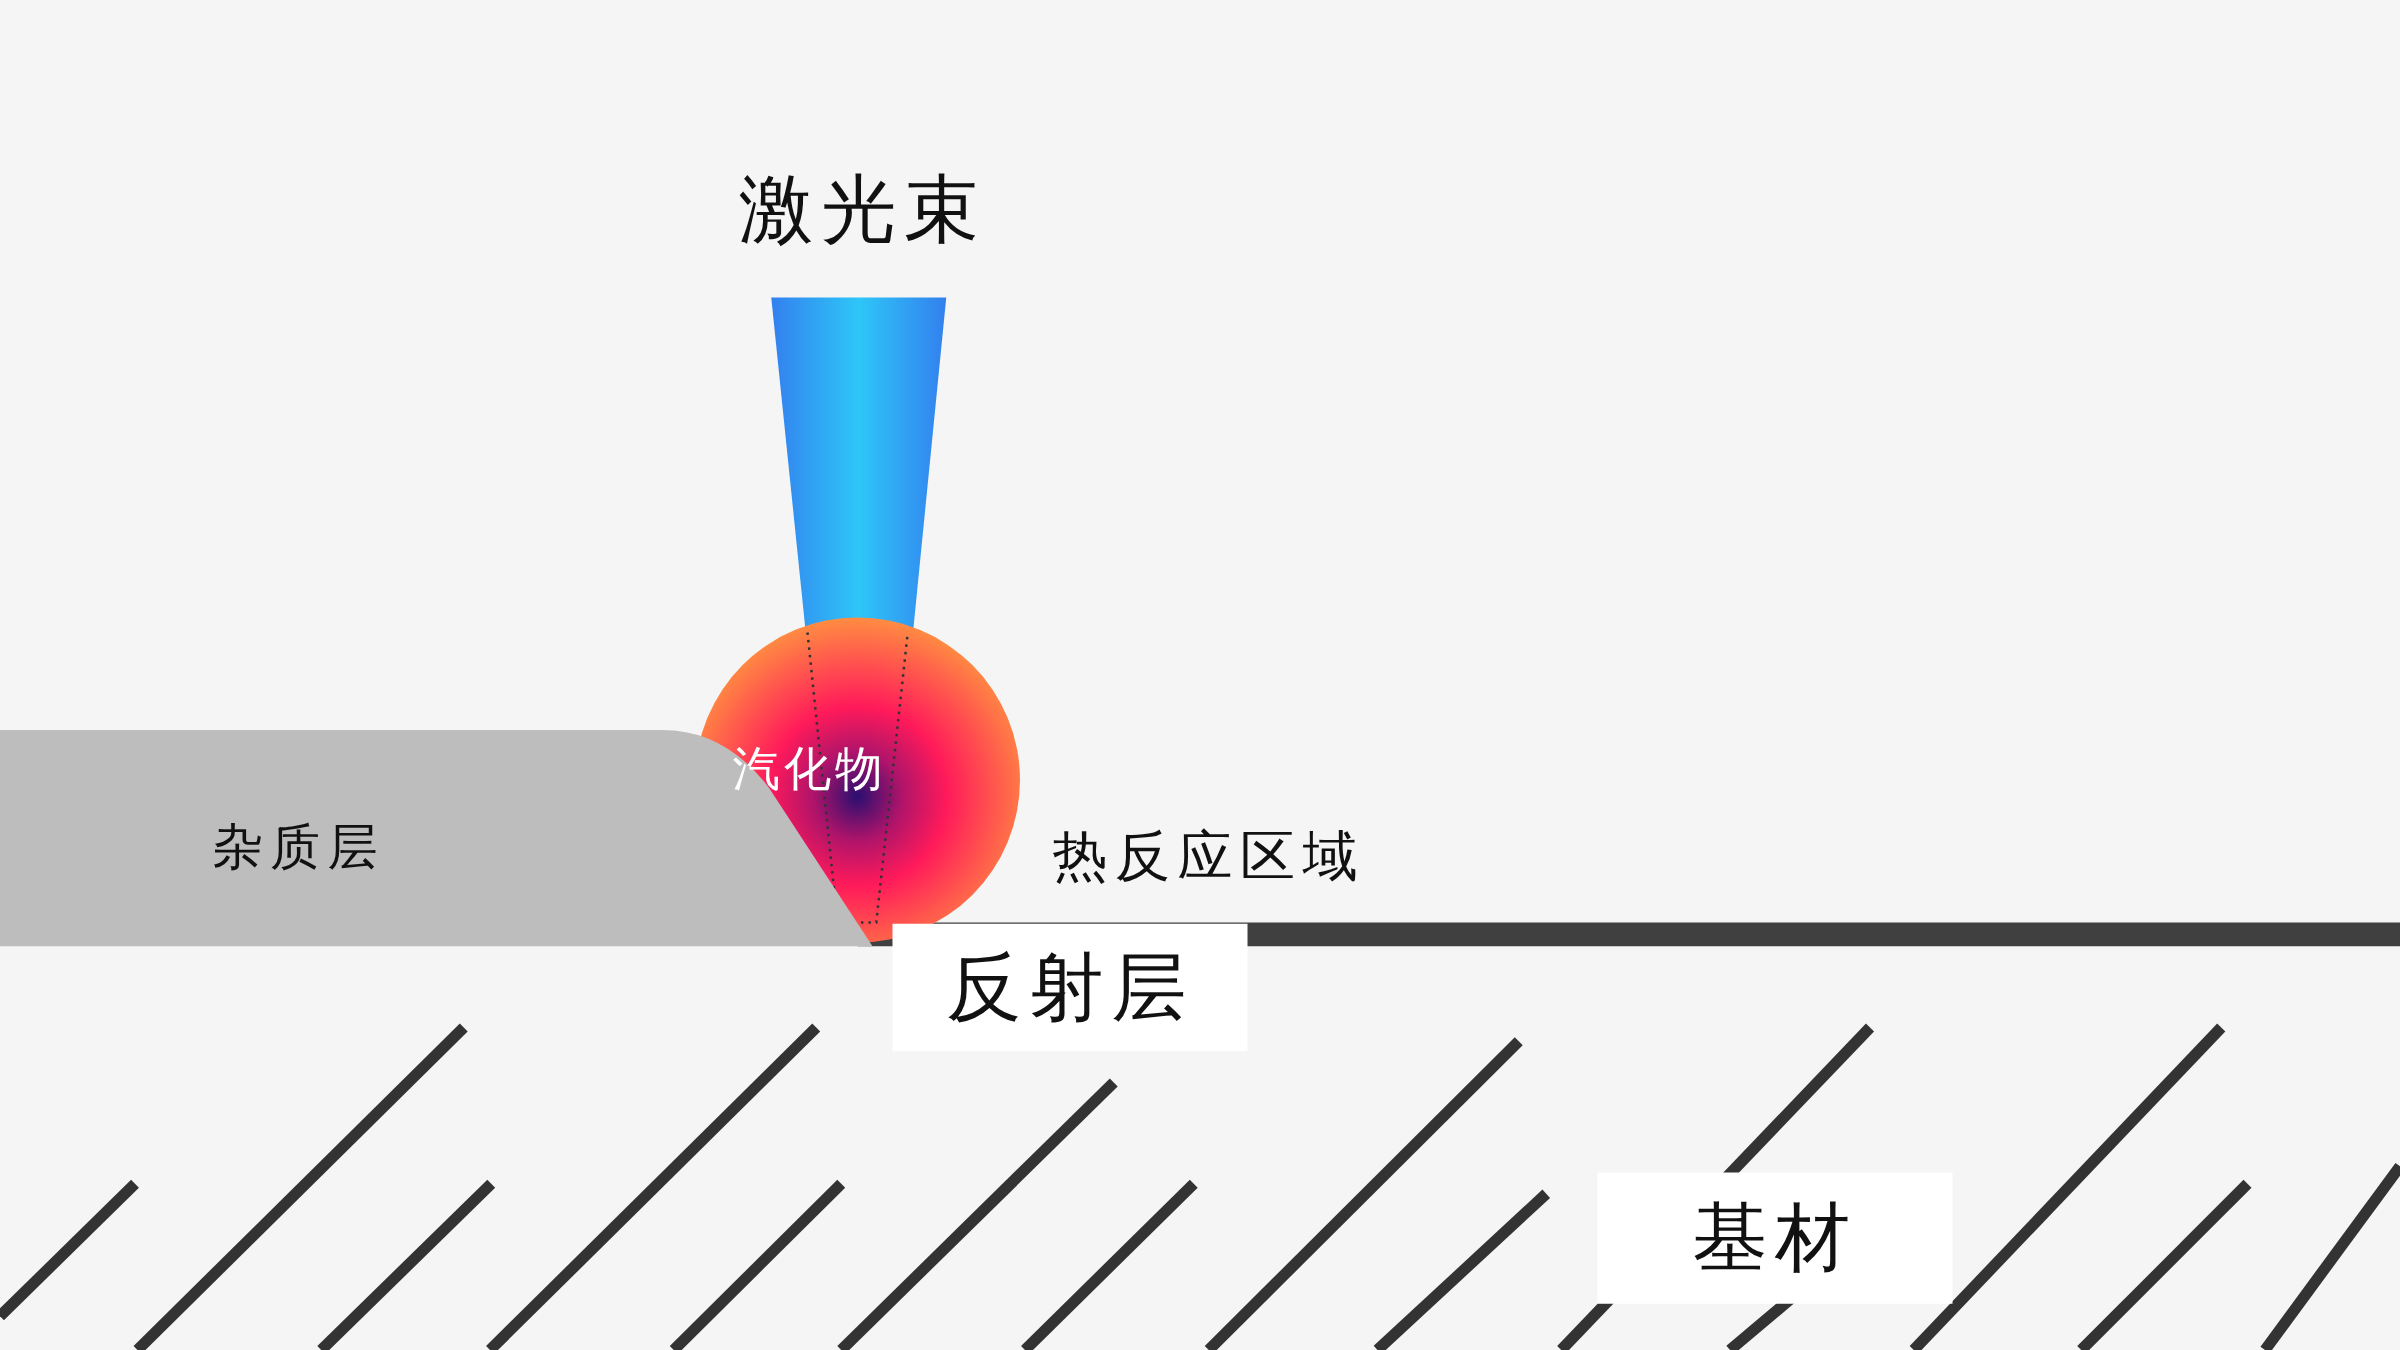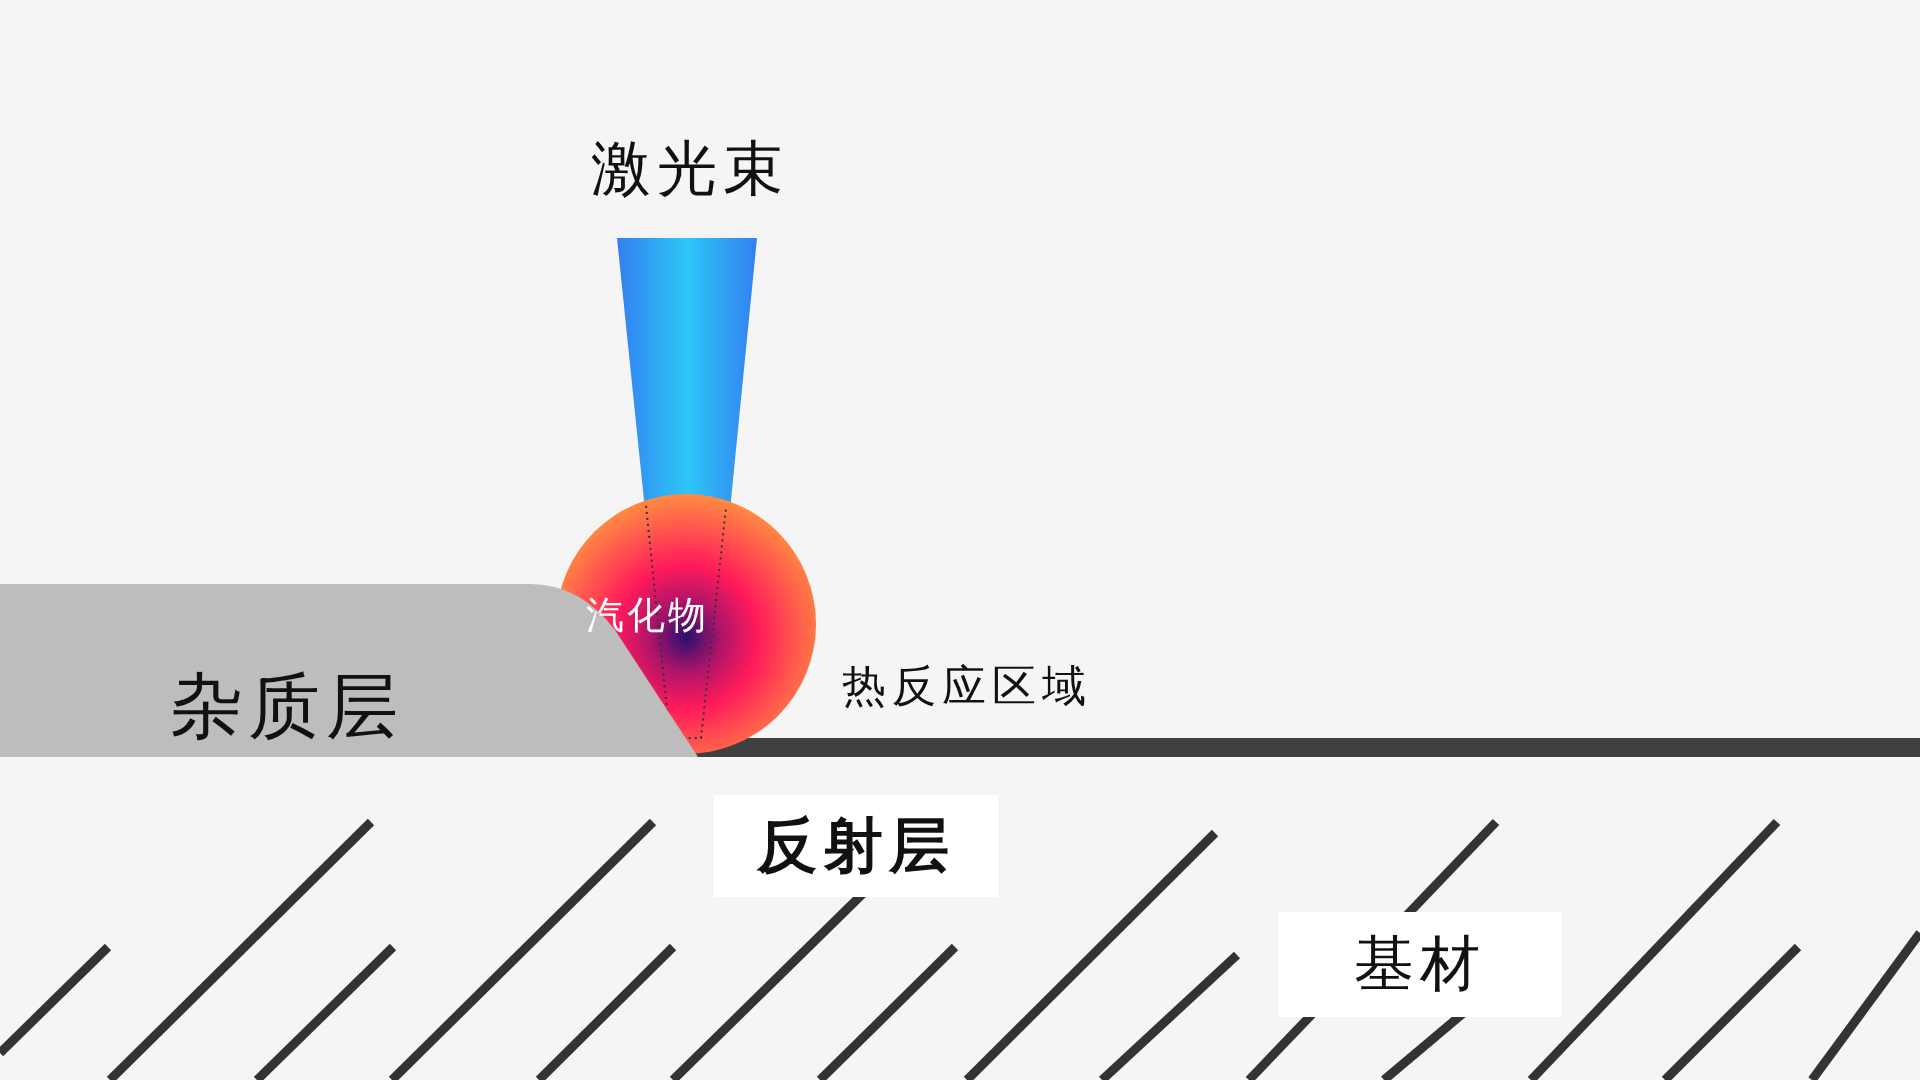--- a/index.html
+++ b/index.html
@@ -2,24 +2,24 @@
 <html><head>
 <meta charset="utf-8">
 <style>
   html, body { margin: 0; padding: 0; }
   body { width: 1920px; height: 1080px; background: #f5f5f5; position: relative; overflow: hidden;
          font-family: "DejaVu Sans", "Liberation Sans", sans-serif; }
   svg.scene { position: absolute; left: 0; top: 0; }
   .label { position: absolute; color: #111; white-space: nowrap; letter-spacing: 6px; }
   .label-box { position: absolute; background: #ffffff; display: flex; align-items: center; justify-content: center; }
   #title { left: 560px; top: 130px; width: 260px; text-align: center; font-size: 60px; line-height: 76px; }
-  #impurity { left: 170px; top: 668px; font-size: 72px; line-height: 76px; }
+  #impurity { left: 170px; top: 640px; font-size: 40px; line-height: 76px; }
   #thermal { left: 842px; top: 648px; font-size: 44px; line-height: 76px; }
-  #reflective { left: 714px; top: 795px; width: 284px; height: 102px; font-size: 60px; font-weight: bold; }
-  #substrate { left: 1278px; top: 912px; width: 284px; height: 105px; font-size: 60px; }
+  #reflective { left: 714px; top: 739px; width: 284px; height: 102px; font-size: 60px; }
+  #substrate { left: 1278px; top: 938px; width: 284px; height: 105px; font-size: 60px; }
   #vapor { left: 586px; top: 590px; width: 200px; text-align: left; font-size: 38px; line-height: 50px; color: #fff; letter-spacing: 3px; }
 </style>
 </head>
 <body>
 
 <svg class="scene" width="1920" height="1080" viewBox="0 0 1920 1080">
   <defs>
     <linearGradient id="beamGrad" x1="0" y1="0" x2="1" y2="0">
       <stop offset="0" stop-color="#3380ee"></stop>
       <stop offset="0.5" stop-color="#2ec6f8"></stop>

